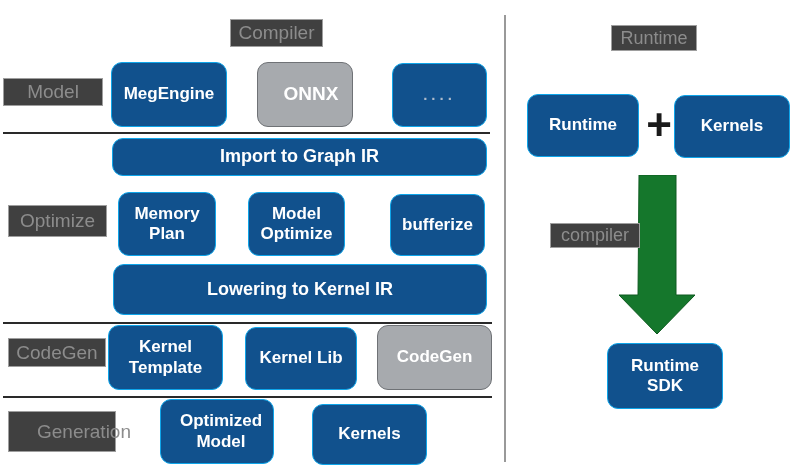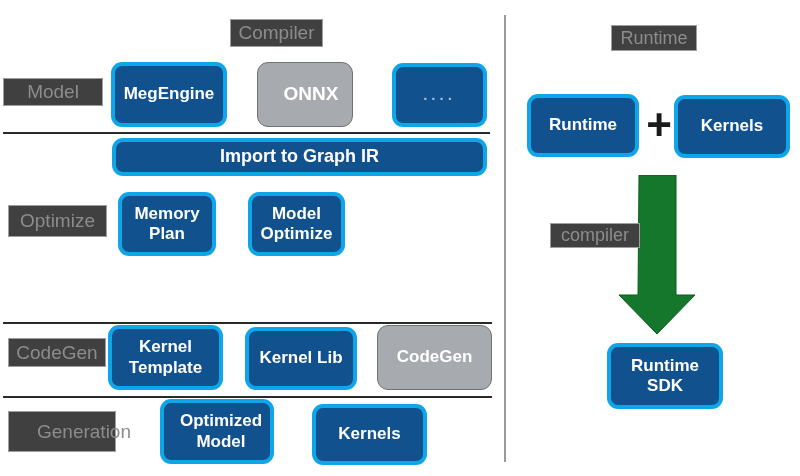--- a/index.html
+++ b/index.html
@@ -13,21 +13,21 @@
     align-items: center;
     justify-content: center;
     text-align: center;
     border-radius: 11px;
     font-weight: bold;
     color: #ffffff;
     font-size: 17px;
     line-height: 1.2;
     white-space: pre-line;
   }
-  .blue { background: #11518D; border: 4px solid #0ea5e9; }
+  .blue { background: #11518D; border: 1px solid #0ea5e9; }
   .gray { background: #A7AAAE; border: 1px solid #6f7276; }
   .wide { font-size: 18px; }
   .dots-text { color: #AEBBCB; letter-spacing: 4px; font-size: 15px; }
 
   .label {
     position: absolute;
     display: flex;
     align-items: center;
     justify-content: center;
     border: 1.5px solid #9e9e9e;
@@ -63,21 +63,23 @@
 
   <div class="hline" style="left:3px; top:132px; width:487px;"></div>
 
   <div class="box blue wide" style="left:112px; top:138px; width:375px; height:38px;">Import to Graph IR</div>
 
   <div class="label" style="left:8px; top:205px; width:99px; height:32px;">Optimize</div>
   <div class="box blue" style="left:118px; top:192px; width:98px; height:64px;">Memory
 Plan</div>
   <div class="box blue" style="left:248px; top:192px; width:97px; height:64px;">Model
 Optimize</div>
+  <div class="box blue" style="left:390px; top:194px; width:95px; height:62px;">bufferize</div>
 
+  <div class="box blue wide" style="left:113px; top:264px; width:374px; height:51px;">Lowering to Kernel IR</div>
 
   <div class="hline" style="left:3px; top:322px; width:489px;"></div>
 
   <div class="label" style="left:8px; top:338px; width:98px; height:29px;">CodeGen</div>
   <div class="box blue" style="left:245px; top:327px; width:112px; height:63px;">Kernel Lib</div>
   <div class="box blue" style="left:108px; top:325px; width:115px; height:65px;">Kernel
 Template</div>
   <div class="box gray" style="left:377px; top:325px; width:115px; height:65px;">CodeGen</div>
 
   <div class="hline" style="left:3px; top:396px; width:489px;"></div>

